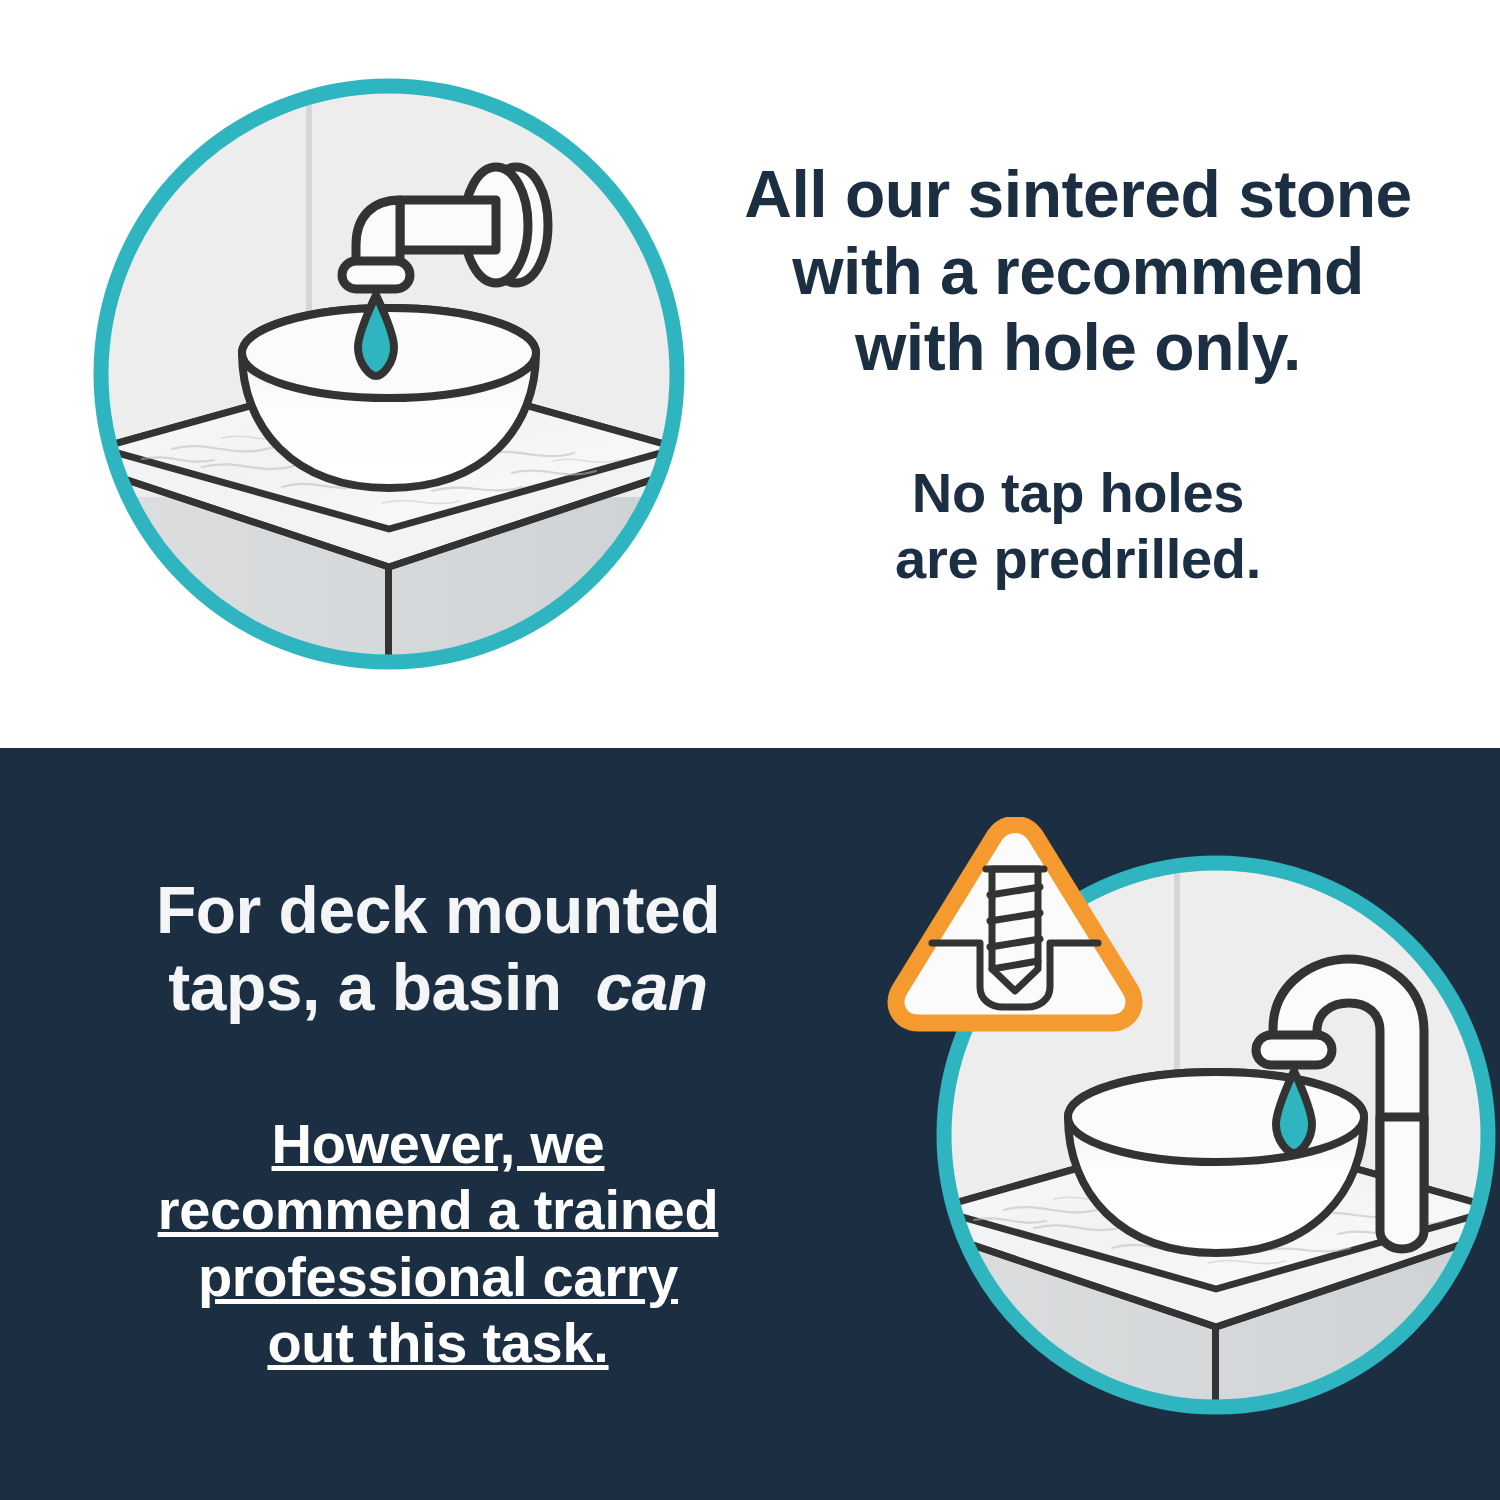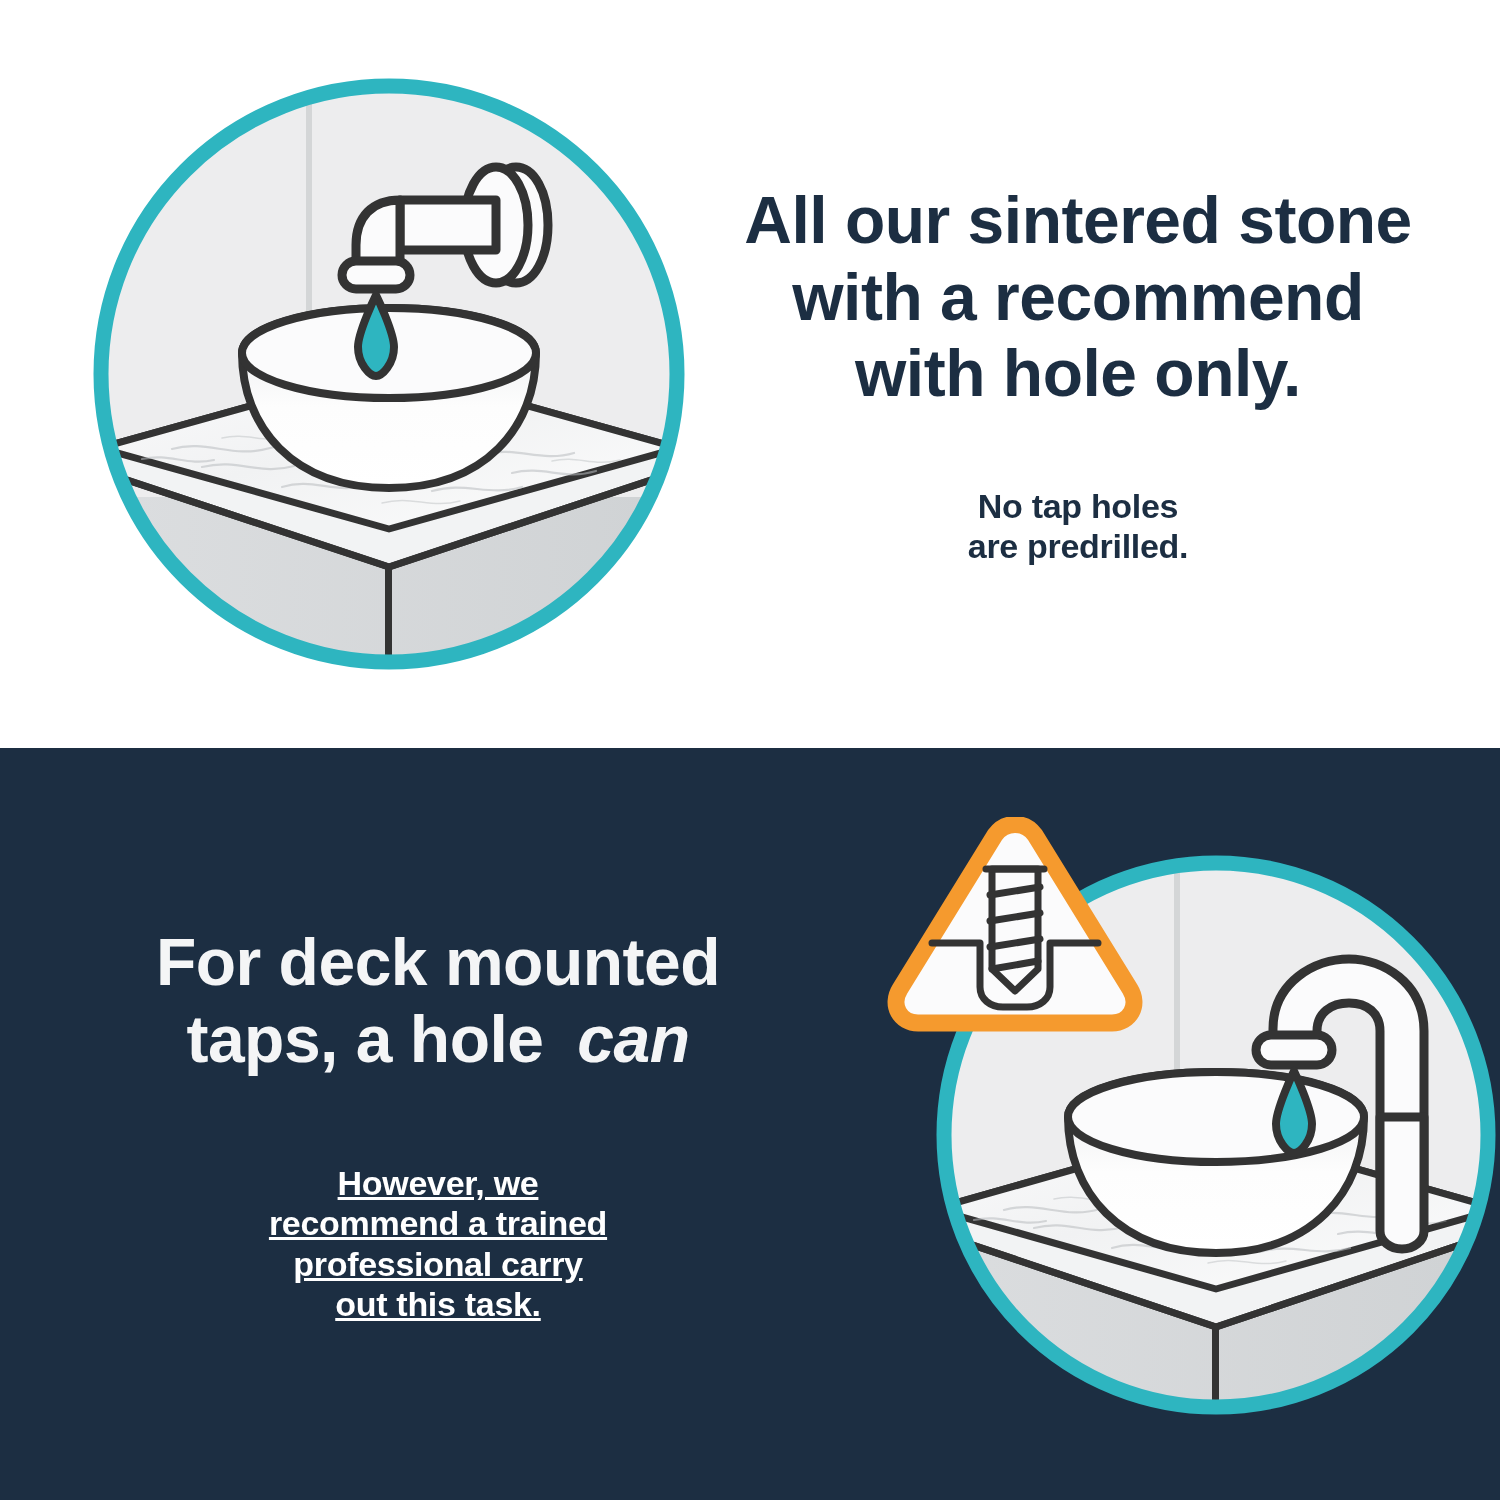--- a/index.html
+++ b/index.html
@@ -77,21 +77,21 @@
     line-height: 1.16;
     text-align: center;
     letter-spacing: -0.5px;
     margin: 0;
   }
   .headline-dark { color: #1c2e42; }
   .headline-light { color: #f4f5f6; }
 
   .subline {
     font-weight: bold;
-    font-size: 34px;
+    font-size: 56px;
     line-height: 1.18;
     text-align: center;
     letter-spacing: -0.3px;
     margin: 0;
   }
   .subline-dark { color: #1c2e42; }
   .subline-light { color: #ffffff; text-decoration: underline; }
 
   .gap-top { height: 74px; }
   .gap-bottom { height: 86px; }
@@ -200,21 +200,21 @@
         <div>are predrilled.</div>
       </div>
     </div>
   </div>
 
   <div class="panel panel-bottom">
 
     <div class="text-col text-col-bottom">
       <div class="headline headline-light">
         <div>For deck mounted</div>
-        <div><span>taps, a hole </span><span class="ital">can</span></div>
+        <div><span>taps, a basin </span><span class="ital">can</span></div>
       </div>
       <div class="gap-bottom"></div>
       <div class="subline subline-light">
         <div>However, we</div>
         <div>recommend a trained</div>
         <div>professional carry</div>
         <div>out this task.</div>
       </div>
     </div>
 

